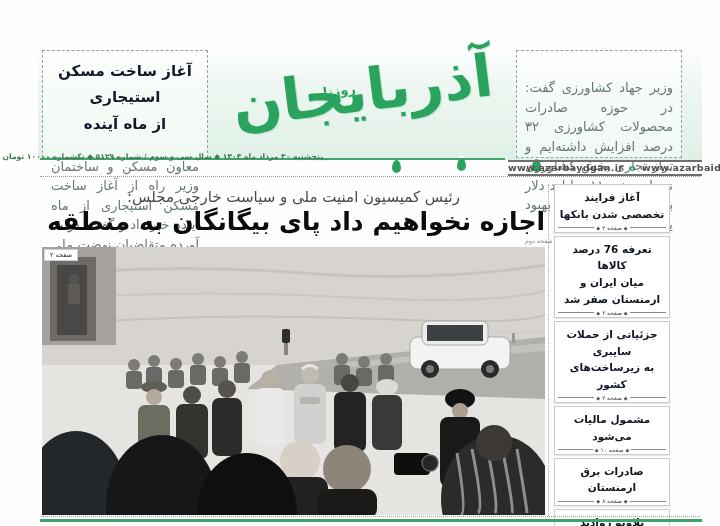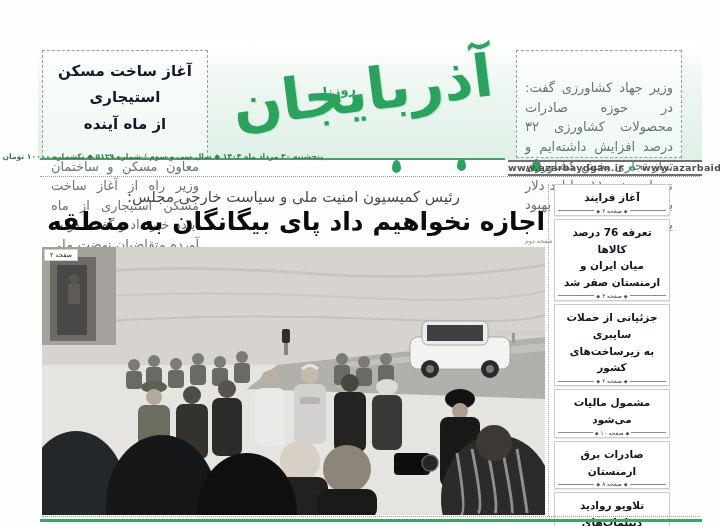--- a/index.html
+++ b/index.html
@@ -232,20 +232,21 @@
     </svg>
     <div class="photo-page-label">صفحه ۲</div>
   </div>
 
   <div class="sidebar-sep"></div>
   <div class="sidebar">
 
     <div class="sb-card">
       <div class="sb-title">
         <div>آغاز فرایند</div>
+        <div>تخصصی شدن بانکها</div>
       </div>
       <div class="sb-marker">
         <span class="ln"></span>
           <span class="orn">◆</span>
         <span class="pg">صفحه ۲</span>
         <span class="orn">◆</span>
           <span class="ln"></span>
       </div>
     </div>
 

